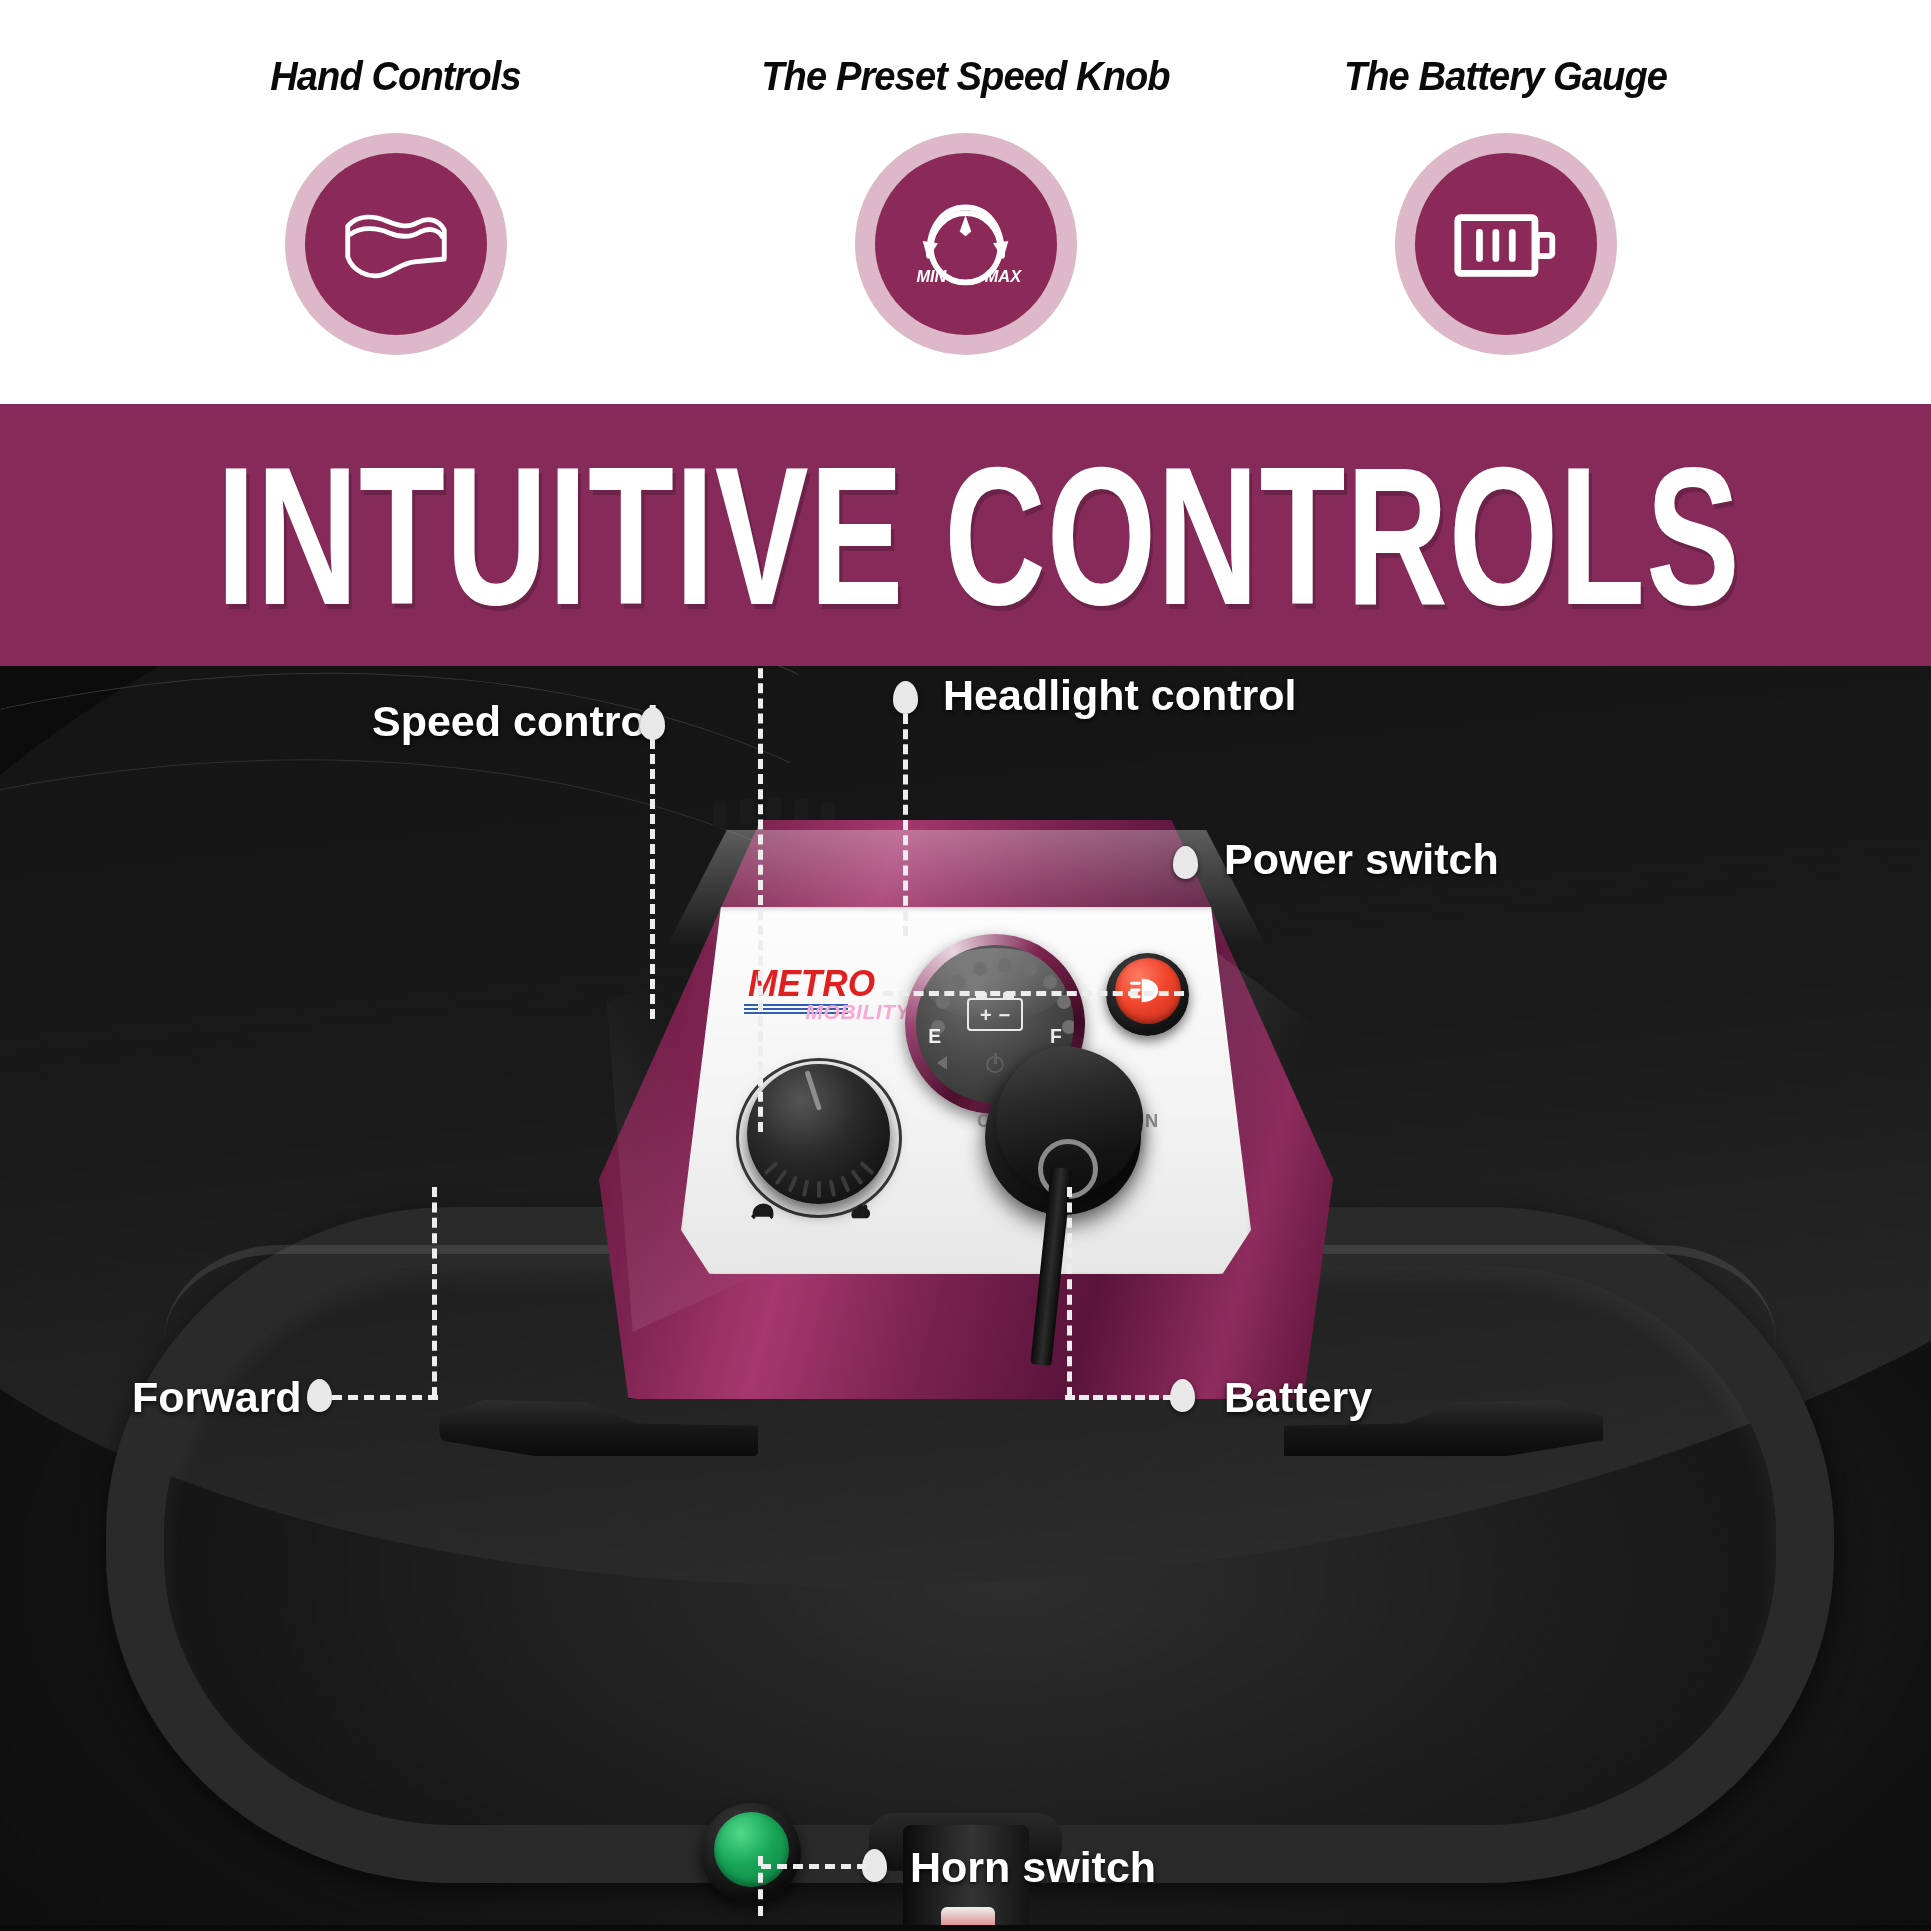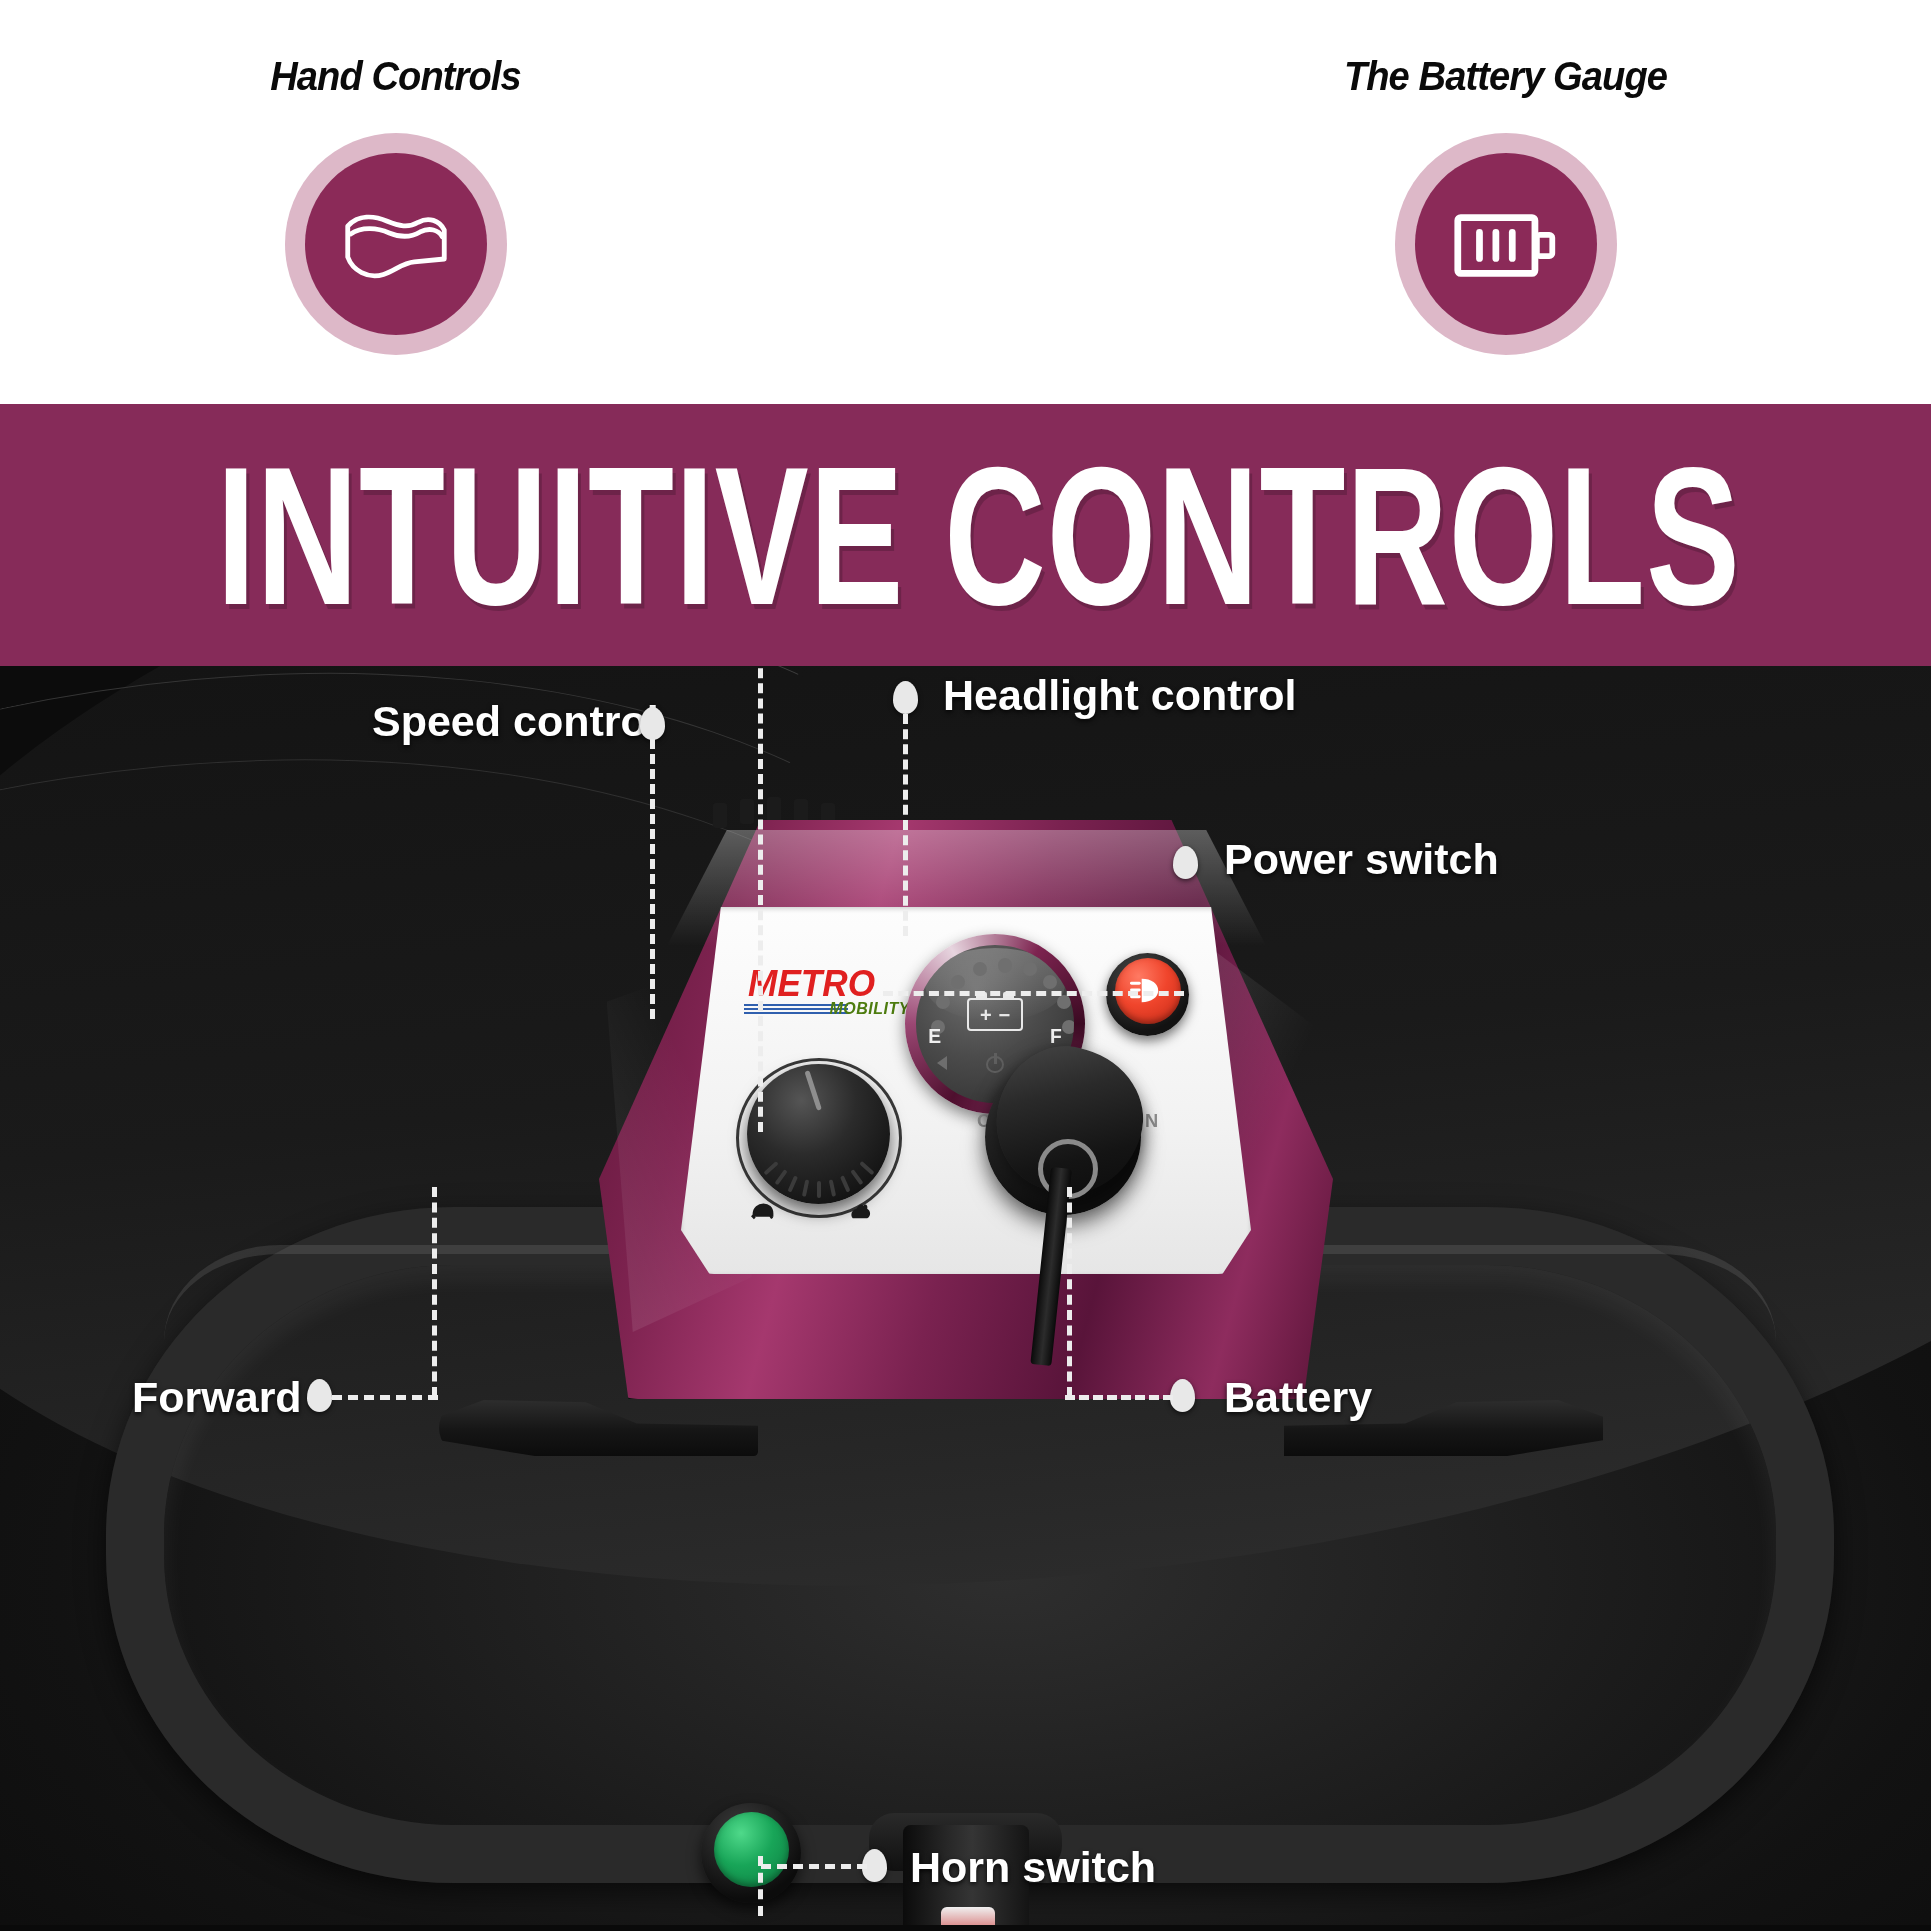--- a/index.html
+++ b/index.html
@@ -151,21 +151,21 @@
     font-weight:bold;font-style:italic;font-size:37px;color:#e02020;
     letter-spacing:0px;line-height:1;transform:scaleX(.95);
   }
   .logo-bars{margin-top:1.9px;height:9.7px;position:relative;}
   .logo-bars i{position:absolute;left:0;width:104px;height:2.5px;background:#2f5fae;display:block;}
   .logo-bars i:nth-child(1){top:0;}
   .logo-bars i:nth-child(2){top:3.9px;}
   .logo-bars i:nth-child(3){top:7.7px;}
   .logo-mob{
     position:absolute;right:-1.9px;top:35px;font-weight:bold;font-style:italic;
-    font-size:16px;color:#4d7c0f;letter-spacing:0.5px;
+    font-size:21px;color:#f9a8d4;letter-spacing:0.5px;
   }
 
   
   .gauge-bezel{
     position:absolute;left:306px;top:114px;width:180px;height:180px;border-radius:50%;
     background:
       conic-gradient(from 210deg,#4e0f2e, #9b4773, #e7d5df, #7d2450, #3b0a22, #8e3565, #4e0f2e);
     padding:10.6px;
     box-shadow:0 5.8px 15.4px rgba(0,0,0,.45);
   }
@@ -311,20 +311,36 @@
         <div class="feat-disc">
           <svg width="114" height="83" viewBox="0 0 118 86" fill="none">
             <path d="M9 24 C20 12, 36 13, 50 19 C62 24, 72 26, 82 20 C93 14, 104 18, 109 28
                      L109 58 L78 61 C66 62, 58 70, 46 74 C30 79, 14 70, 9 56 Z" stroke="#ffffff" stroke-width="5" stroke-linejoin="round" fill="none"></path>
             <path d="M12 32 C24 24, 40 26, 52 31 C64 36, 74 36, 84 30 C94 25, 103 28, 107 35" stroke="#ffffff" stroke-width="5" stroke-linecap="round" fill="none"></path>
           </svg>
         </div>
       </div>
     </div>
 
+    <div class="feat feat-2">
+      <div class="feat-title">The Preset Speed Knob</div>
+      <div class="feat-ring">
+        <div class="feat-disc">
+          <svg width="127" height="116" viewBox="0 0 132 120" fill="none">
+            <circle cx="66" cy="64" r="36" stroke="#fff" stroke-width="6" fill="none"></circle>
+            <path d="M66 30 L60 47 L66 52 L72 47 Z" fill="#fff"></path>
+            <path d="M28 72 C28 40, 44 22, 66 22 C88 22, 104 40, 104 72" stroke="#fff" stroke-width="6" fill="none" stroke-linecap="round"></path>
+            <path d="M28 76 L20 58 L36 58 Z" fill="#fff" transform="rotate(8 28 68)"></path>
+            <path d="M104 76 L96 58 L112 58 Z" fill="#fff" transform="rotate(-8 104 68)"></path>
+            <text x="15" y="100" fill="#fff" font-family="Liberation Sans, sans-serif" font-size="17" font-weight="bold" font-style="italic">MIN</text>
+            <text x="86" y="100" fill="#fff" font-family="Liberation Sans, sans-serif" font-size="17" font-weight="bold" font-style="italic">MAX</text>
+          </svg>
+        </div>
+      </div>
+    </div>
 
     <div class="feat feat-3">
       <div class="feat-title">The Battery Gauge</div>
       <div class="feat-ring">
         <div class="feat-disc">
           <svg width="108" height="81" viewBox="0 0 112 84" fill="none">
             <rect x="6" y="14" width="80" height="58" rx="3" stroke="#fff" stroke-width="7" fill="none"></rect>
             <rect x="88" y="32" width="16" height="22" rx="3" stroke="#fff" stroke-width="6" fill="none"></rect>
             <rect x="25" y="26" width="7" height="34" rx="3.5" fill="#fff"></rect>
             <rect x="42" y="26" width="7" height="34" rx="3.5" fill="#fff"></rect>

